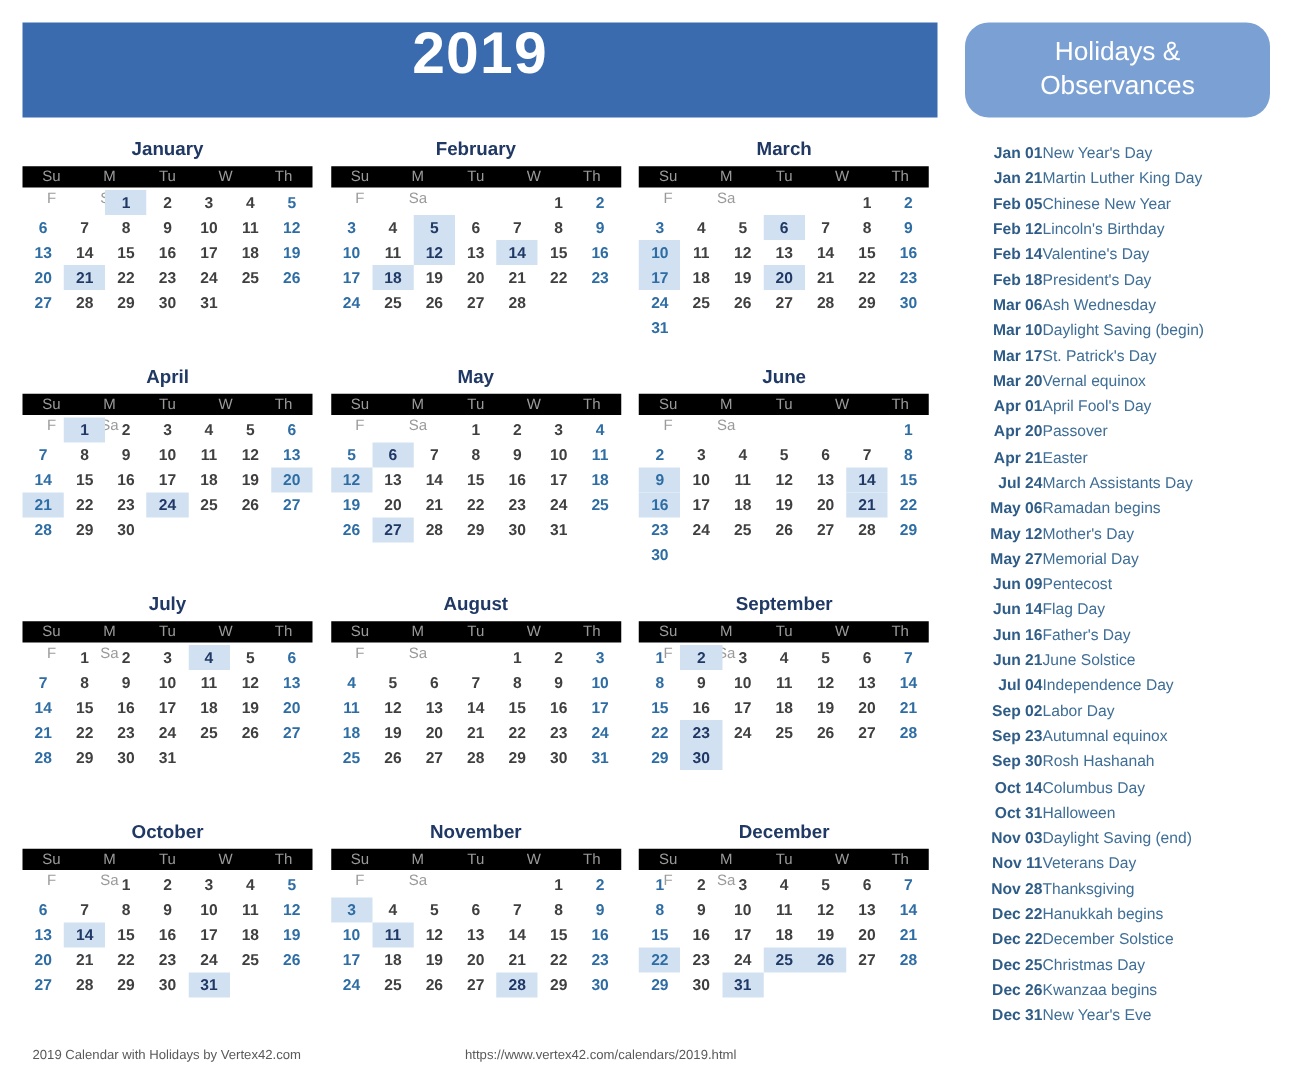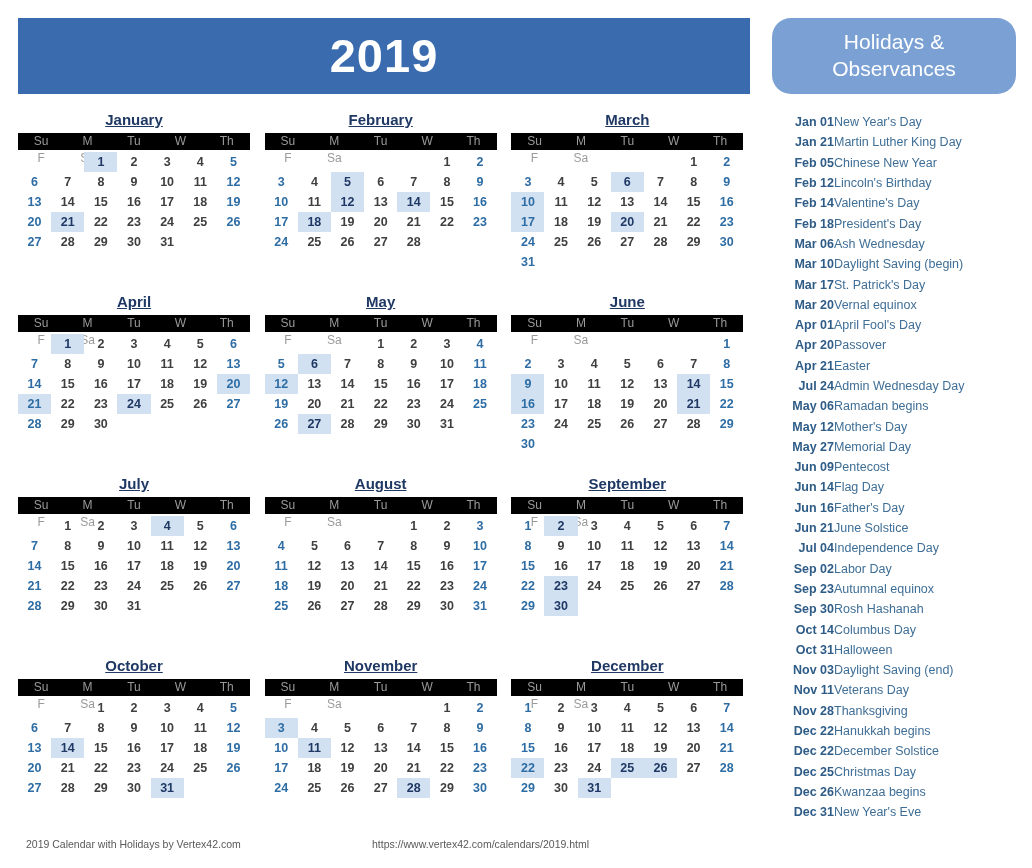--- a/index.html
+++ b/index.html
@@ -17,21 +17,21 @@
     background: #ffffff;
   }
 
   
   #year-banner {
     position: absolute;
     left: 18px; top: 18px;
     width: 732px; height: 76px;
     background: #3A6BAF;
     display: flex;
-    align-items: center;
+    align-items: flex-start;
     justify-content: center;
   }
   #year-banner .year-text {
     color: #ffffff;
     font-size: 47px;
     font-weight: bold;
     letter-spacing: 1px;
     line-height: 1;
     padding-bottom: 2px;
   }
@@ -66,21 +66,20 @@
     width: 232px;
   }
   .month-title {
     text-align: center;
     font-size: 15px;
     font-weight: bold;
     color: #1F3864;
     margin-bottom: 4px;
     height: 19px;
     line-height: 19px;
-    text-decoration: underline;
   }
   .dow-row {
     display: grid;
     grid-template-columns: repeat(5, 1fr);
     background: #000000;
     height: 17px;
   }
   .dow {
     text-align: center;
     font-size: 12px;
@@ -775,21 +774,21 @@
       <div class="holiday-row">
         <span class="holiday-date">Apr 20</span>
         <span class="holiday-name">Passover</span>
       </div>
       <div class="holiday-row">
         <span class="holiday-date">Apr 21</span>
         <span class="holiday-name">Easter</span>
       </div>
       <div class="holiday-row">
         <span class="holiday-date">Jul 24</span>
-        <span class="holiday-name">Admin Wednesday Day</span>
+        <span class="holiday-name">March Assistants Day</span>
       </div>
       <div class="holiday-row">
         <span class="holiday-date">May 06</span>
         <span class="holiday-name">Ramadan begins</span>
       </div>
       <div class="holiday-row">
         <span class="holiday-date">May 12</span>
         <span class="holiday-name">Mother's Day</span>
       </div>
       <div class="holiday-row">

